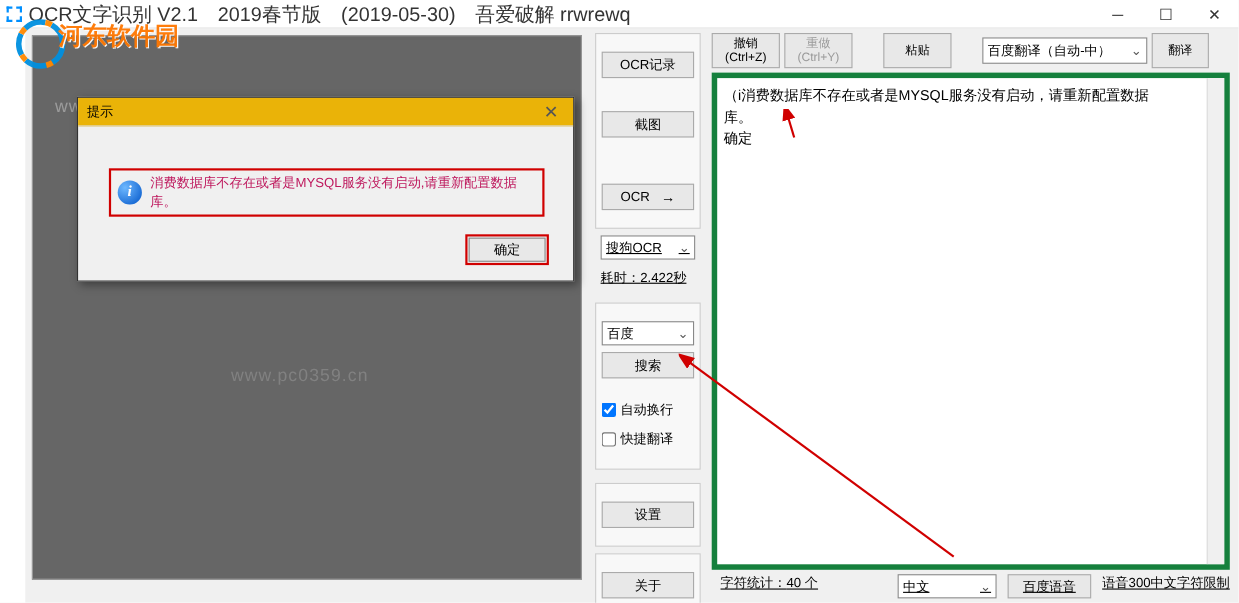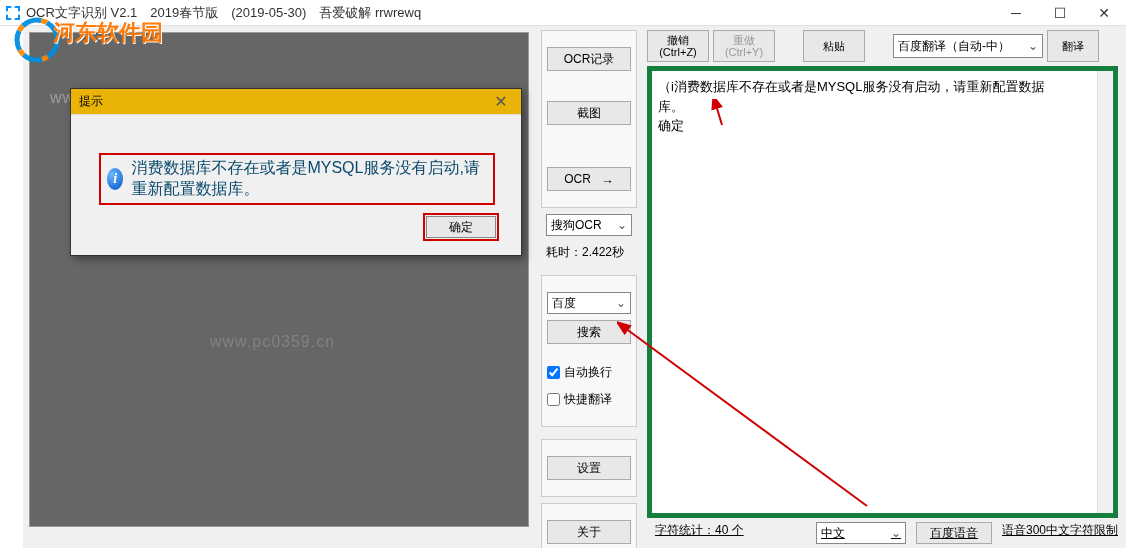--- a/index.html
+++ b/index.html
@@ -1,46 +1,46 @@
 <!DOCTYPE html>
 <html><head>
 <meta charset="utf-8">
 <style>
   * { box-sizing: border-box; margin: 0; padding: 0; font-family: "Microsoft YaHei", SimSun, sans-serif; }
   body { width: 1126px; height: 548px; background: #fff; font-size: 12px; position: relative; overflow: hidden; }
   
   .titlebar { height: 26px; background: #fff; display: flex; align-items: center; padding-left: 6px; border-bottom: 1px solid #e0e0e0; }
   .titlebar-icon { width: 14px; height: 14px; border: 2px dashed #0090ff; margin-right: 6px; }
-  .titlebar-text { color: #333; font-size: 13px; flex: 1; }
+  .titlebar-text { color: #333; font-size: 18px; flex: 1; }
   .win-controls { display: flex; height: 100%; }
   .win-btn { width: 44px; display: flex; align-items: center; justify-content: center; color: #333; font-size: 14px; }
   
   .main { display: flex; height: calc(100% - 26px); background: #f0f0f0; margin-left: 23px; }
   
   .left-panel { width: 512px; padding: 6px 0 6px 6px; position: relative; }
   .image-box { width: 500px; height: 495px; background: #666; border: 1px solid #999; position: relative; }
   .watermark-logo { position: absolute; top: -10px; left: -10px; z-index: 5; opacity: 0.95; }
   .logo-circle { width: 48px; height: 48px; position: relative; }
   .logo-text { position: absolute; top: 2px; left: 40px; color: #ff7700; font-size: 22px; font-weight: bold; white-space: nowrap; text-shadow: 1px 1px 0 #fff; }
   .watermark-url { position: absolute; top: 56px; left: 20px; color: rgba(255,255,255,0.35); font-size: 16px; font-family: Arial; letter-spacing: 1px; z-index: 3; }
   .watermark-url2 { position: absolute; top: 300px; left: 180px; color: rgba(180,180,180,0.35); font-size: 16px; font-family: Arial; letter-spacing: 1px; z-index: 3; }
   
   .dialog { position: absolute; top: 55px; left: 40px; width: 452px; height: 168px; background: #f0f0f0; border: 1px solid #333; box-shadow: 3px 3px 8px rgba(0,0,0,0.4); z-index: 10; }
   .dialog-title { height: 26px; background: #eab308; display: flex; align-items: center; padding-left: 8px; font-size: 12px; border-bottom: 1px solid #ddd; }
   .dialog-close { margin-left: auto; width: 40px; text-align: center; font-size: 16px; color: #555; }
   .dialog-body { position: relative; height: calc(100% - 26px); }
   .msg-row { position: absolute; top: 38px; left: 28px; width: 396px; border: 2px solid #d00000; padding: 3px 6px; display: flex; align-items: center; background: #f0f0f0; }
   .info-ico { width: 22px; height: 22px; border-radius: 50%; background: radial-gradient(circle at 30% 30%, #6db8ff, #0054c8); color: #fff; font-weight: bold; font-size: 14px; display: flex; align-items: center; justify-content: center; margin-right: 8px; font-style: italic; font-family: Georgia; }
-  .msg-txt { font-size: 16px; color: #0c4a6e; }
+  .msg-txt { font-size: 12px; color: #be185d; }
   .dialog-ok { position: absolute; bottom: 14px; right: 22px; border: 2px solid #d00000; padding: 1px; }
   .dialog-ok button { width: 70px; height: 22px; background: #e8e8e8; border: 1px solid #888; font-size: 12px; }
   
   .mid-panel { width: 108px; padding: 4px 6px; display: flex; flex-direction: column; gap: 6px; }
   .mid-group { border: 1px solid #ccc; background: #f8f8f8; padding: 16px 5px; display: flex; flex-direction: column; gap: 6px; align-items: stretch; }
-  .mid-group.nb { border: none; background: transparent; padding: 0 5px; }
+  .mid-group.nb { border: none; background: transparent; padding: 0 5px; text-decoration: underline; }
   .btn { height: 24px; background: #e8e8e8; border: 1px solid #aaa; font-size: 12px; cursor: pointer; display: flex; align-items: center; justify-content: center; }
   .ocr-btn { display: flex; justify-content: center; align-items: center; gap: 10px; height: 24px; }
   .arrow { font-size: 13px; }
   .select { width: 100%; height: 22px; border: 1px solid #888; background: #fff; font-size: 12px; padding-left: 4px; display: flex; align-items: center; justify-content: space-between; }
   .select::after { content: "⌄"; margin-right: 4px; color: #555; }
   .timing { font-size: 12px; padding: 2px 0; }
   .chk { display: flex; align-items: center; gap: 4px; font-size: 12px; padding: 2px 0; }
   .chk input { width: 13px; height: 13px; }
   .spacer { flex: 1; }
   .search-btn-wrap { position: relative; }

